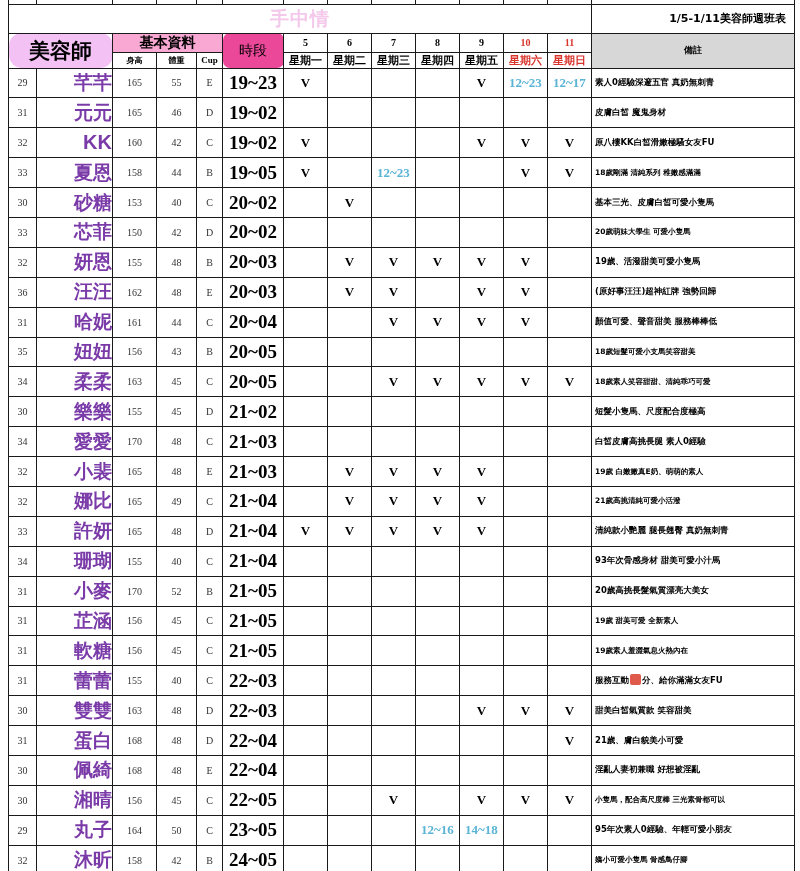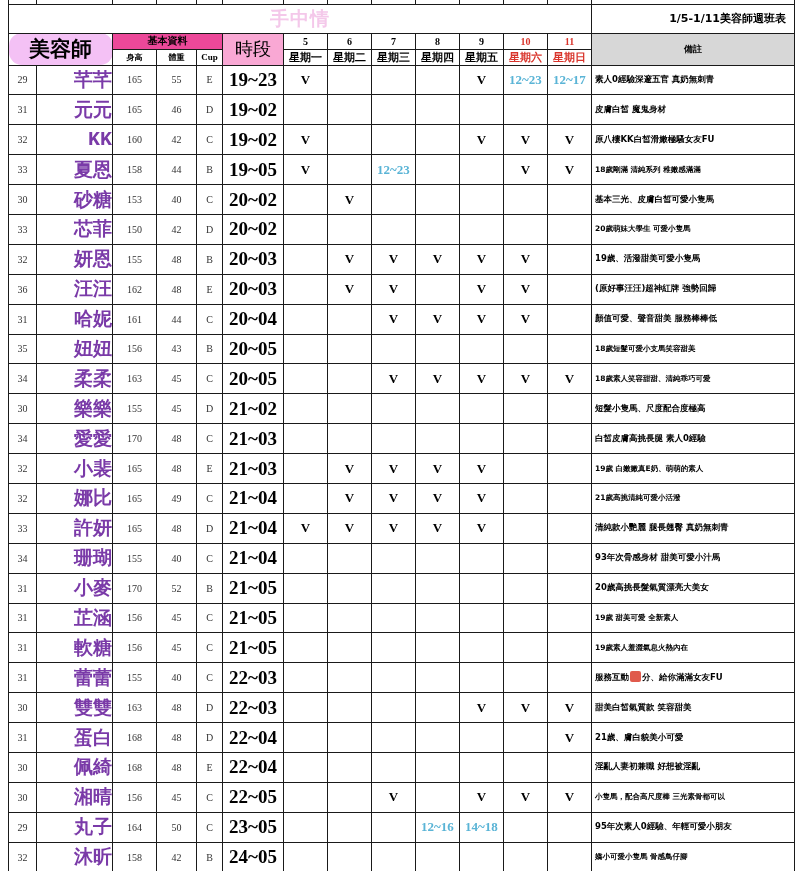--- a/index.html
+++ b/index.html
@@ -7,32 +7,32 @@
   body { font-family: "Liberation Serif", serif; color: #000; position: relative; }
   .sheet { position: absolute; left: 8px; top: 0; width: 786px; }
   table { border-collapse: collapse; table-layout: fixed; width: 786px; padding-left: 42px; }
   td { border: 1.5px solid #1a1a1a; text-align: center; vertical-align: middle; overflow: hidden; white-space: nowrap; padding: 0; }
   .top-strip td { height: 4px; border-top: none; }
   .title-row td { height: 29px; }
   .brand { color: #f4c8ea; font-family: "DejaVu Sans", sans-serif; font-weight: bold; font-size: 19px; letter-spacing: 1px; }
   .week-title { text-align: right; padding-right: 8px; font-family: "DejaVu Sans", sans-serif; font-weight: bold; font-size: 11px; }
   .h1 td, .h2 td { height: 16px; }
   .hdr-name { background: #f4c1f5; font-family: "DejaVu Sans", sans-serif; font-weight: bold; font-size: 21px; border-radius: 13px; }
-  .hdr-basic { background: #ec4899; font-family: "DejaVu Sans", sans-serif; font-weight: bold; font-size: 10px; }
+  .hdr-basic { background: #f9a8d4; font-family: "DejaVu Sans", sans-serif; font-weight: bold; font-size: 14px; }
   .hdr-sub { background: #ffffff; font-family: "DejaVu Sans", sans-serif; font-weight: bold; font-size: 8px; }
   .hdr-sub.cup { font-family: "Liberation Serif", serif; font-size: 9px; }
-  .hdr-time { background: #f9a8d4; font-family: "DejaVu Sans", sans-serif; font-size: 18px; font-weight: normal; }
+  .hdr-time { background: #ec4899; font-family: "DejaVu Sans", sans-serif; font-size: 14px; font-weight: normal; border-radius: 7px; }
   .hdr-daynum { font-family: "Liberation Serif", serif; font-weight: bold; font-size: 10px; }
   .hdr-dayname { font-family: "DejaVu Sans", sans-serif; font-weight: bold; font-size: 11px; }
   .weekend { color: #d9342b; }
   .hdr-notes { background: #d7d7d7; font-family: "DejaVu Sans", sans-serif; font-weight: bold; font-size: 9px; }
   .row td { height: 29.9px; }
   .age { font-size: 10px; color: #333; margin-left: 7px; }
   .name { color: #7a3aa8; font-family: "DejaVu Sans", sans-serif; font-weight: bold; font-size: 19px; text-align: right; }
-  .name.latin { font-family: Liberation Mono, monospace; font-size: 20px; }
+  .name.latin { font-family: Liberation Sans, sans-serif; font-size: 20px; }
   .num { font-size: 10px; color: #333; }
   .time { font-weight: bold; font-size: 19px; font-family: "Liberation Serif", serif; }
   .mark { font-weight: bold; font-size: 13px; }
   .range { color: #5ab4d6; font-weight: bold; font-size: 13px; }
   .note { text-align: left; padding-left: 3px; font-family: "DejaVu Sans", sans-serif; font-weight: bold; font-size: 8.5px; }
   .note.small { font-size: 7.5px; }
   .stamp { display: inline-block; width: 11px; height: 11px; background: #e05a4c; border-radius: 2px; vertical-align: -2px; margin: 0 1px; }
 </style>
 </head>
 <body>

